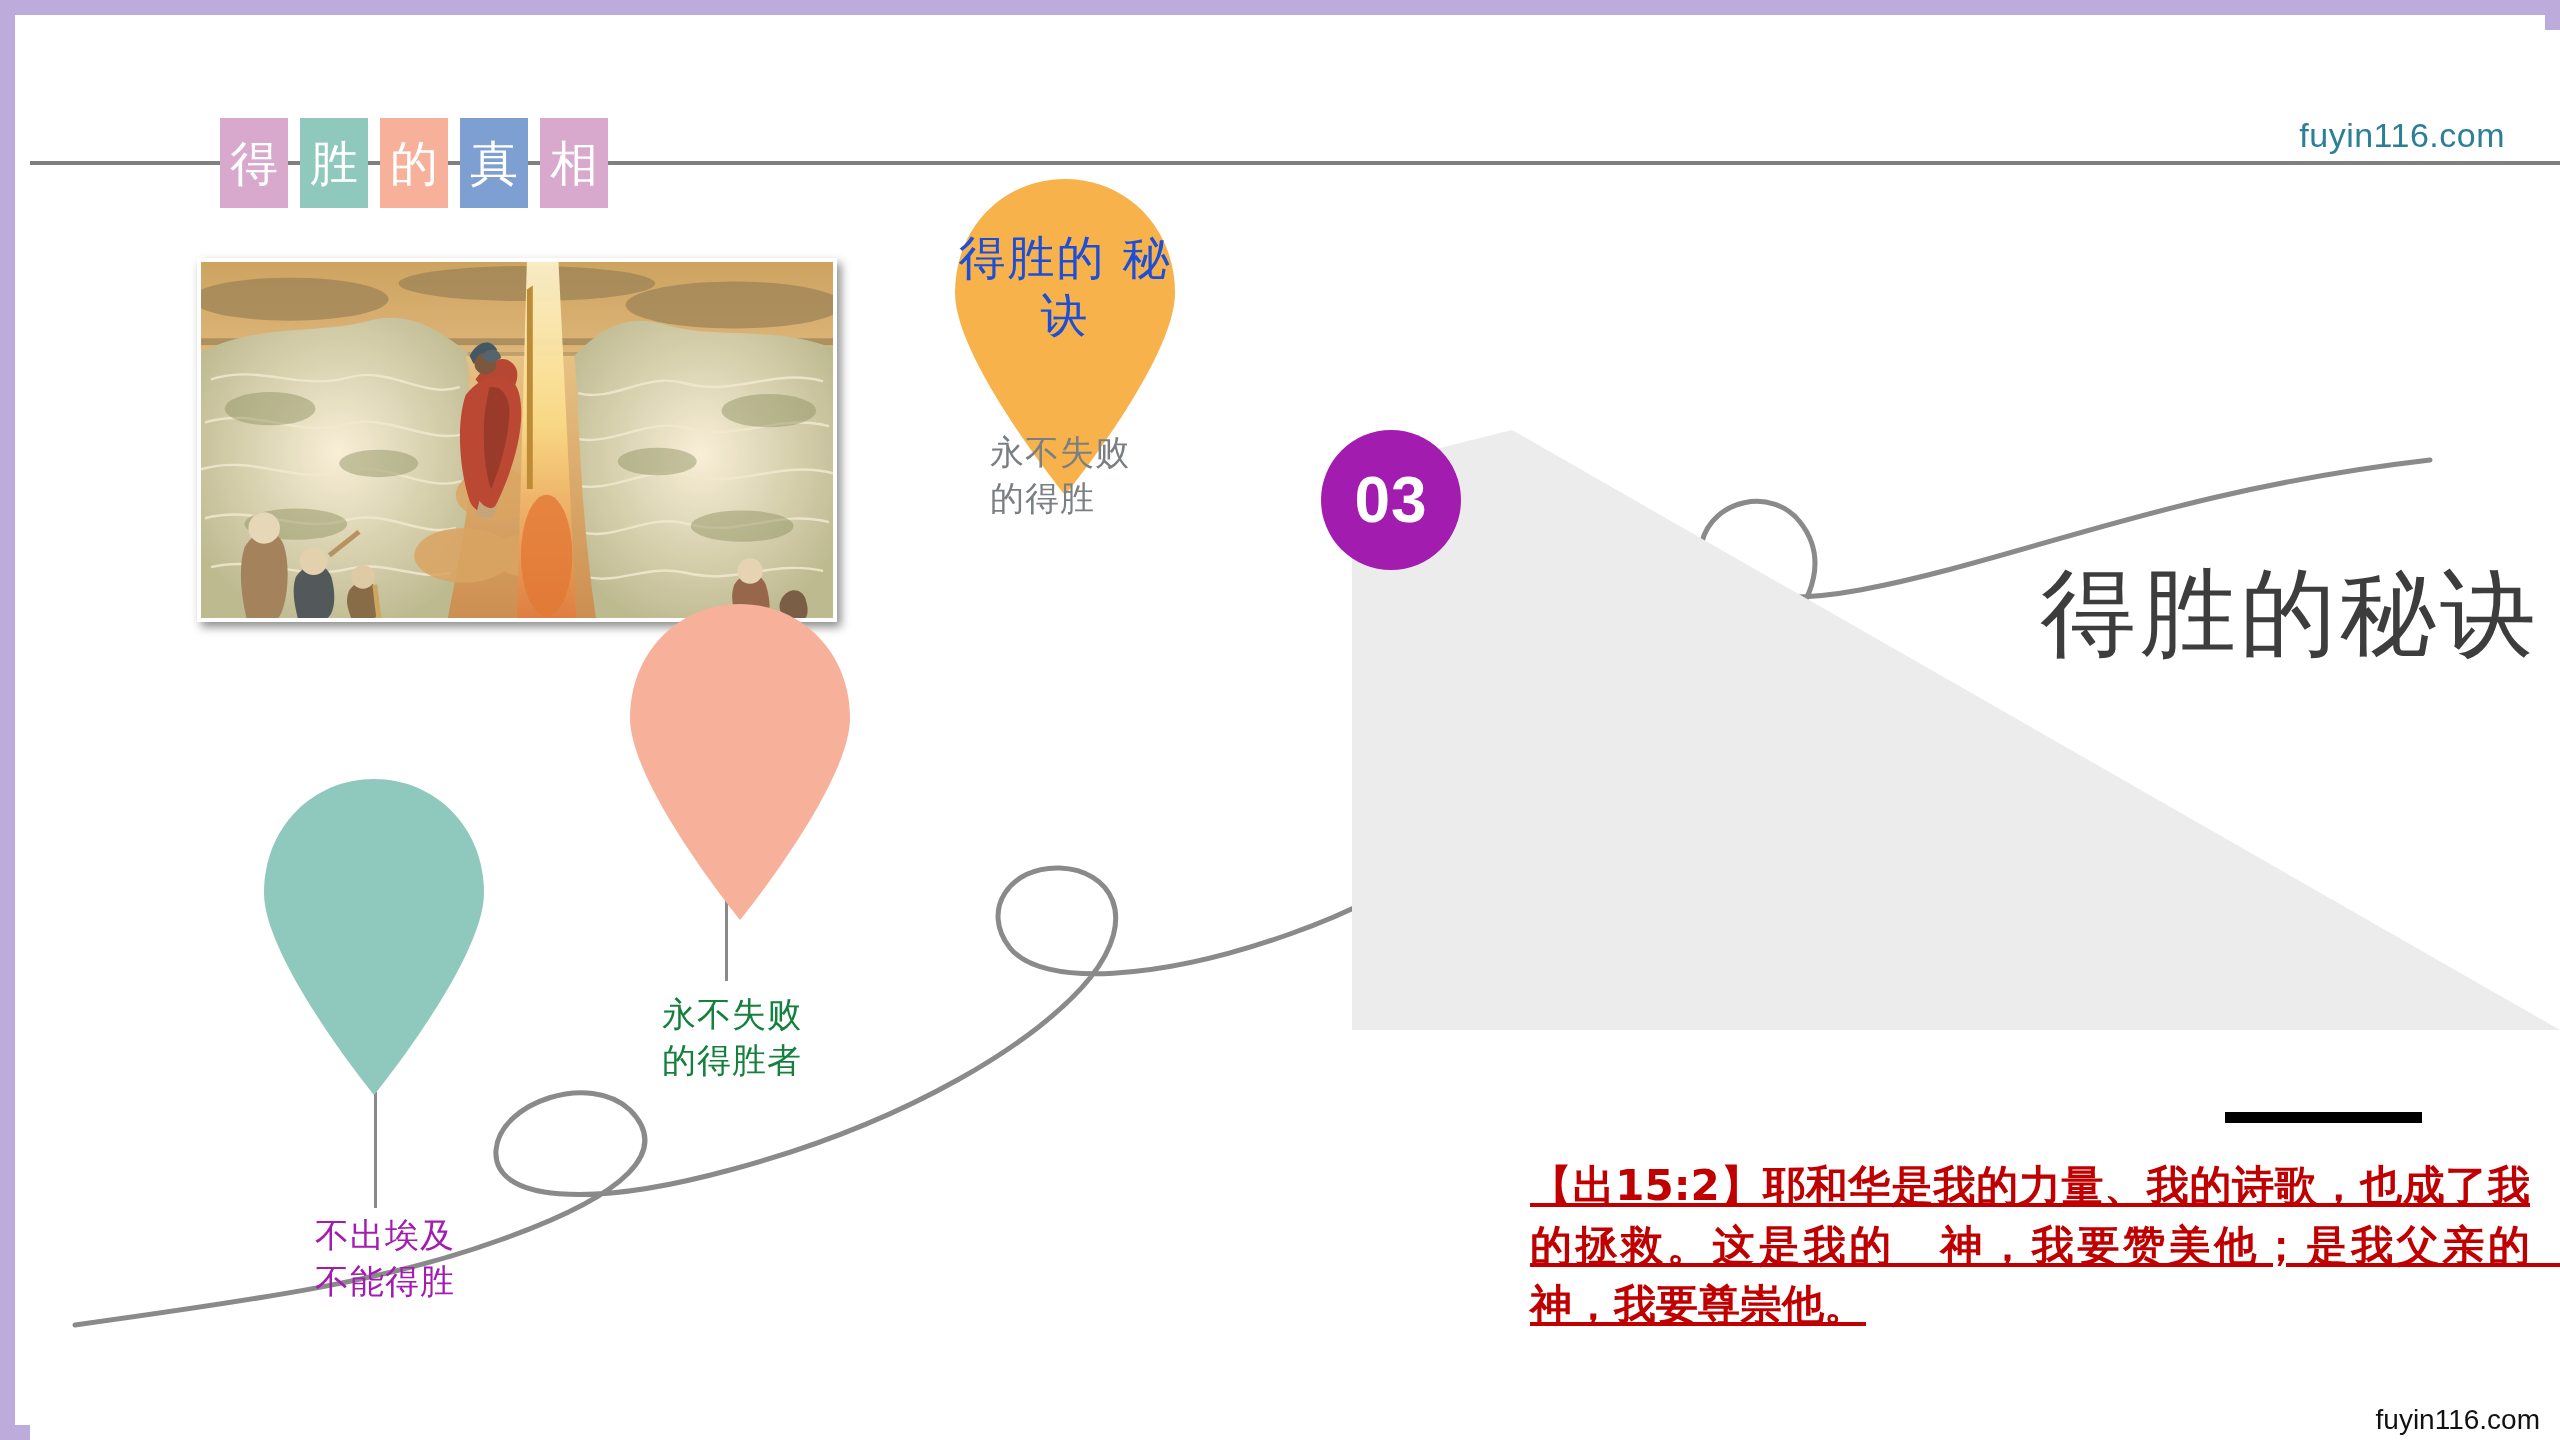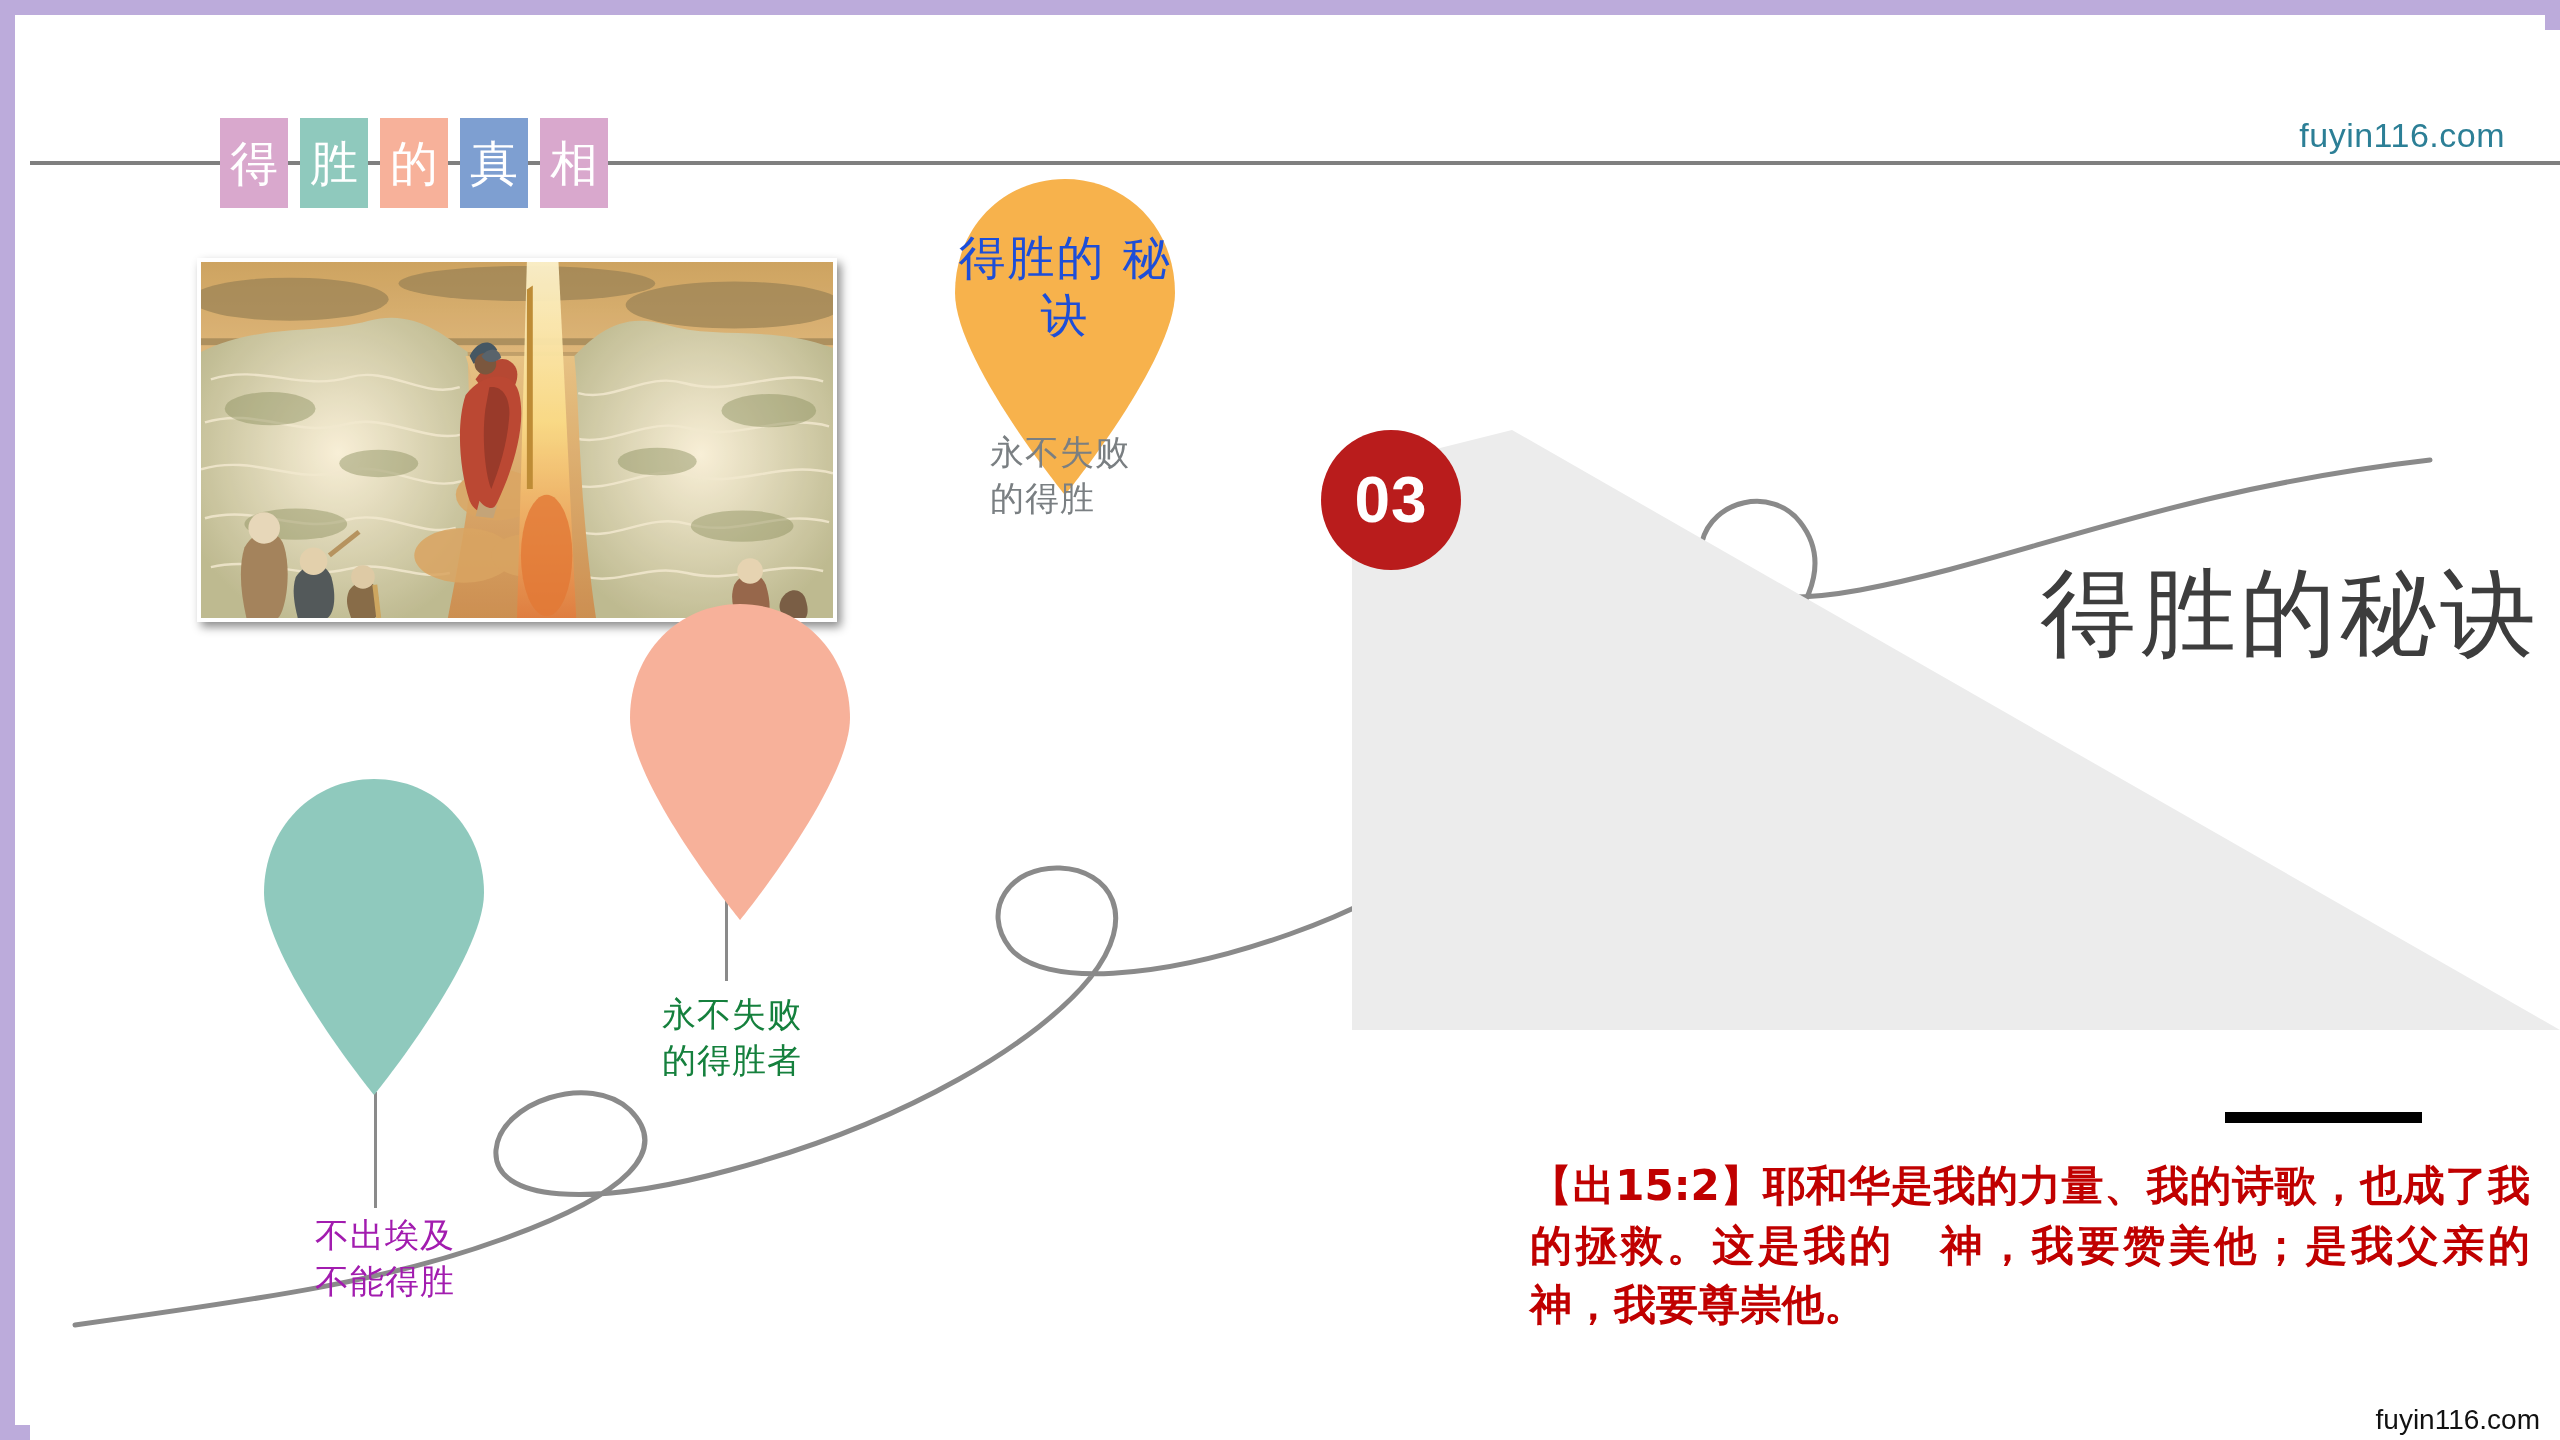--- a/index.html
+++ b/index.html
@@ -245,24 +245,24 @@
       </div>
     </div>
     <div class="cap" style="left: 960px; top: 400px; color: rgb(122, 127, 130);">永不失败
 的得胜</div>
 
     <div class="num-shadow">
       <svg viewBox="0 0 1208 600" preserveAspectRatio="none">
         <path d="M0 40 L160 0 L1208 600 L0 600 Z" fill="#ececec"></path>
       </svg>
     </div>
-    <div class="num-badge" style="background: #b91c1c;">03</div>
+    <div class="num-badge" style="background: #a21caf;">03</div>
 
     <div class="main-head" style="color: rgb(61, 61, 61);">得胜的秘诀</div>
 
     <div class="rule-black" style="background: rgb(0, 0, 0);"></div>
 
-    <div class="verse" style="color: rgb(192, 0, 0);">【出15:2】耶和华是我的力量、我的诗歌，也成了我的拯救。这是我的　神，我要赞美他；是我父亲的　神，我要尊崇他。</div>
+    <div class="verse" style="color: rgb(192, 0, 0); text-decoration: underline;">【出15:2】耶和华是我的力量、我的诗歌，也成了我的拯救。这是我的　神，我要赞美他；是我父亲的　神，我要尊崇他。</div>
 
     <div class="site-bot">fuyin116.com</div>
 
   </div>
 </div>
 
 </body></html>

